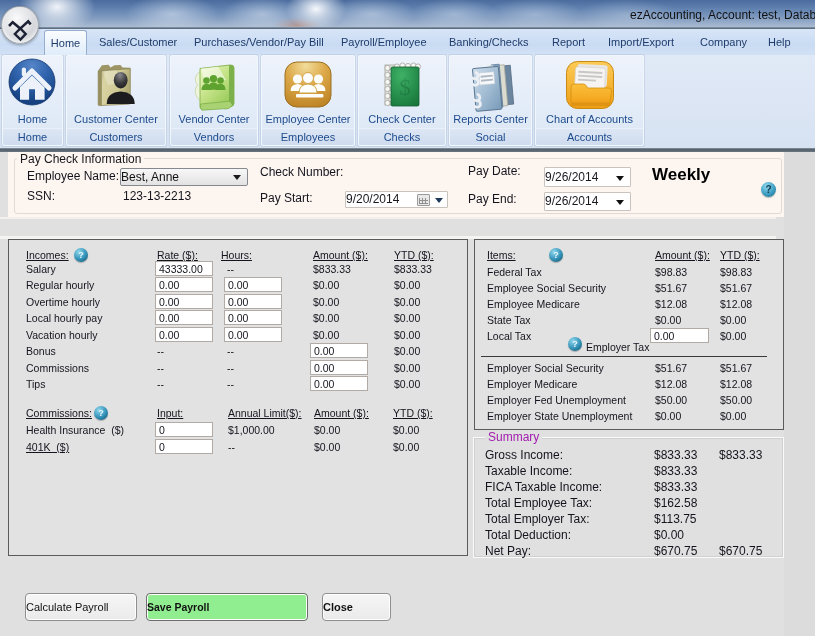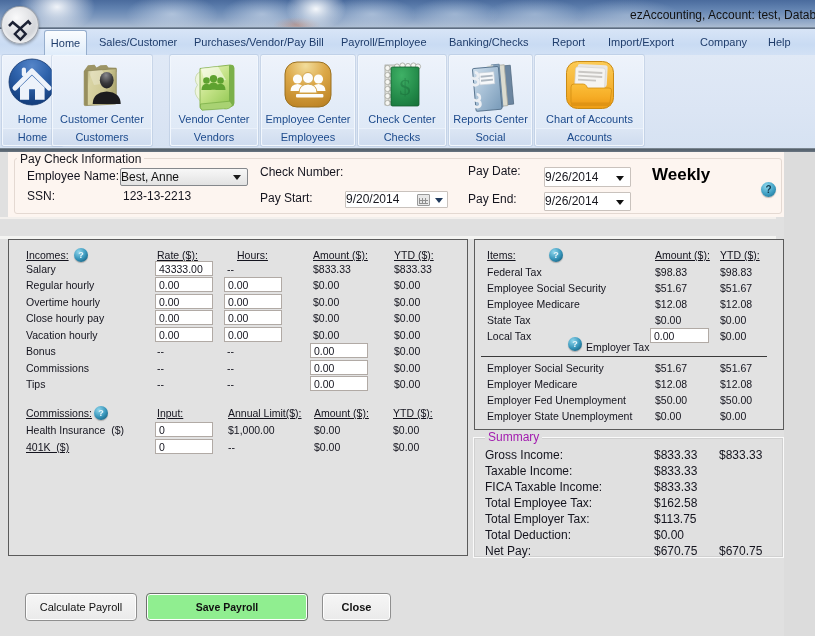--- a/index.html
+++ b/index.html
@@ -50,21 +50,21 @@
 #pcfield {position:absolute;left:6px;top:6px;width:768px;height:56px;border:1px solid #e4d9d2;border-radius:3px}
 #pclegend {position:absolute;left:2px;top:-7px;background:#fdf5f0;padding:0 3px;font-size:12px;color:#18181f;line-height:14px;white-space:nowrap}
 .combo {position:absolute;background:linear-gradient(180deg,#f7f7f7 0%,#efefef 40%,#e2e2e2 100%);border:1px solid #85888c;border-radius:2px;font-size:12px;color:#111;white-space:nowrap}
 .combo .arr {position:absolute;right:6px;top:50%;margin-top:-2px;width:0;height:0;border-left:4px solid transparent;border-right:4px solid transparent;border-top:5px solid #1a1a1a}
 .dfield {position:absolute;background:#fff;border:1px solid #c9c2bd;border-radius:1px;font-size:12px;color:#18181f;white-space:nowrap}
 #secbar {position:absolute;left:8px;top:67px;width:776px;height:17px;background:linear-gradient(180deg,#c2cfda 0%,#b4c3d0 50%,#a8b9c7 100%);color:#fff;font-size:11px}
 #leftpanel {position:absolute;left:8px;top:87px;width:460px;height:317px;background:#e2e2e2;border:1px solid #5b5b5b}
 #taxpanel {position:absolute;left:474px;top:87px;width:310px;height:191px;background:#e2e2e2;border:1px solid #5b5b5b}
 #sumbox {position:absolute;left:473px;top:285px;width:311px;height:121px;border:1px solid #fafafa;box-shadow:inset 0 0 0 1px rgba(160,160,160,.25)}
 #sumlegend {position:absolute;left:11px;top:-7px;background:#e0e0e0;padding:0 3px;font-size:12px;color:#a21caf;line-height:13px}
-.btn {position:absolute;top:441px;height:28px;background:linear-gradient(180deg,#f6f6f6,#eaeaea);border:1px solid #8f8f8f;border-radius:4px;font-size:11px;color:#111;text-align:center;box-shadow:inset 0 0 0 1px rgba(255,255,255,.9)}
+.btn {position:absolute;top:441px;height:28px;background:linear-gradient(180deg,#f6f6f6,#eaeaea);border:1px solid #8f8f8f;border-radius:4px;font-size:11px;color:#111;text-align:left;box-shadow:inset 0 0 0 1px rgba(255,255,255,.9)}
 
 .calico {position:absolute;width:13px;height:12px;background:#e8e8e8;border:1px solid #9a9a9a;border-radius:1px}
 .calico:before {content:"";position:absolute;left:1px;top:3px;right:1px;bottom:1px;background:
  repeating-linear-gradient(90deg,#8f8f8f 0 1px,transparent 1px 3px),
  repeating-linear-gradient(0deg,#8f8f8f 0 1px,transparent 1px 3px)}
 .darr {position:absolute;width:0;height:0;border-left:4px solid transparent;border-right:4px solid transparent;border-top:5px solid #203a5c}
 </style>
 </head>
 <body>
 <div id="titlebar">
@@ -105,21 +105,21 @@
   <circle cx="24" cy="24" r="23" fill="url(#homeg)" stroke="#12366e" stroke-width="0.8"></circle>
   <path d="M15.9 16.5 L15.9 11.5" stroke="#edf2fa" stroke-width="4.2" stroke-linecap="round"></path>
   <path d="M7 30 L23.9 13 L41 30" fill="none" stroke="#edf2fa" stroke-width="5" stroke-linecap="round" stroke-linejoin="round"></path>
   <path d="M12 29 L24 17.6 L36.6 29.4 L36.6 41.7 L27 41.7 L27 31.2 L21.1 31.2 L21.1 41.7 L12 41.7 Z" fill="#edf2fa"></path>
  </svg>
  </div>
  <div class="glabel">Home</div>
  <div class="gcap">Home</div>
 </div>
 
-<div class="grp" style="left:52px;width:100px">
+<div class="grp" style="left:66px;width:100px">
  <div class="gicon" style="top:2px">
  <svg width="52" height="50" viewBox="0 0 52 50">
   <defs>
    <linearGradient id="foldg" x1="0" y1="0" x2="1" y2="0.3">
     <stop offset="0" stop-color="#a8a271"></stop>
               <stop offset="0.25" stop-color="#d9d4a4"></stop>
               <stop offset="0.7" stop-color="#cfc994"></stop>
               <stop offset="1" stop-color="#b0aa74"></stop>
    </linearGradient>
    <radialGradient id="persg" cx="0.45" cy="0.2" r="0.9">
@@ -316,39 +316,39 @@
   <div class="t2" style="left:644px;top:15px;font-size:17px;font-weight:bold;color:#000">Weekly</div>
   <div class="q" style="left:753px;top:30px;width:15px;height:15px;line-height:15px;color:#123a4e;font-size:10px;background:radial-gradient(circle at 38% 28%,#8fd8ee,#3e9ec2 55%,#1a6d8e 95%)">?</div>
  </div>
  <div style="position:absolute;left:0px;top:65px;width:776px;height:2px;background:#f3f0ed"></div>
  <div style="position:absolute;left:0px;top:84px;width:776px;height:3px;background:#f4f4f2"></div>
  <div id="leftpanel"></div>
 
  <div class="t u" style="left:26px;top:96px">Incomes:</div>
  <div class="q" style="left:74px;top:96px">?</div>
  <div class="t u" style="left:157px;top:96px">Rate ($):</div>
- <div class="t u" style="left:237px;top:96px">Hours:</div>
+ <div class="t u" style="left:221px;top:96px">Hours:</div>
  <div class="t u" style="left:313px;top:96px">Amount ($):</div>
  <div class="t u" style="left:394px;top:96px">YTD ($):</div>
  <div class="t" style="left:26px;top:110px">Salary</div>
  <div class="inp" style="left:155px;top:109px;width:58px">43333.00</div>
  <div class="t" style="left:227px;top:110px">--</div>
  <div class="t" style="left:313px;top:110px">$833.33</div>
  <div class="t" style="left:394px;top:110px">$833.33</div>
  <div class="t" style="left:26px;top:126px">Regular hourly</div>
  <div class="inp" style="left:155px;top:125px;width:58px">0.00</div>
  <div class="inp" style="left:224px;top:125px;width:58px">0.00</div>
  <div class="t" style="left:313px;top:126px">$0.00</div>
  <div class="t" style="left:394px;top:126px">$0.00</div>
  <div class="t" style="left:26px;top:143px">Overtime hourly</div>
  <div class="inp" style="left:155px;top:142px;width:58px">0.00</div>
  <div class="inp" style="left:224px;top:142px;width:58px">0.00</div>
  <div class="t" style="left:313px;top:143px">$0.00</div>
  <div class="t" style="left:394px;top:143px">$0.00</div>
- <div class="t" style="left:26px;top:159px">Close hourly pay</div>
+ <div class="t" style="left:26px;top:159px">Local hourly pay</div>
  <div class="inp" style="left:155px;top:158px;width:58px">0.00</div>
  <div class="inp" style="left:224px;top:158px;width:58px">0.00</div>
  <div class="t" style="left:313px;top:159px">$0.00</div>
  <div class="t" style="left:394px;top:159px">$0.00</div>
  <div class="t" style="left:26px;top:176px">Vacation hourly</div>
  <div class="inp" style="left:155px;top:175px;width:58px">0.00</div>
  <div class="inp" style="left:224px;top:175px;width:58px">0.00</div>
  <div class="t" style="left:313px;top:176px">$0.00</div>
  <div class="t" style="left:394px;top:176px">$0.00</div>
  <div class="t" style="left:26px;top:192px">Bonus</div>

